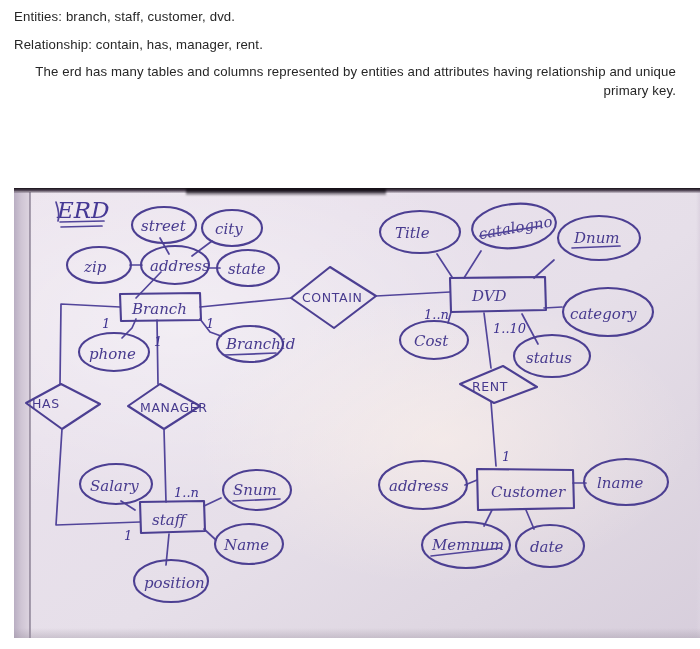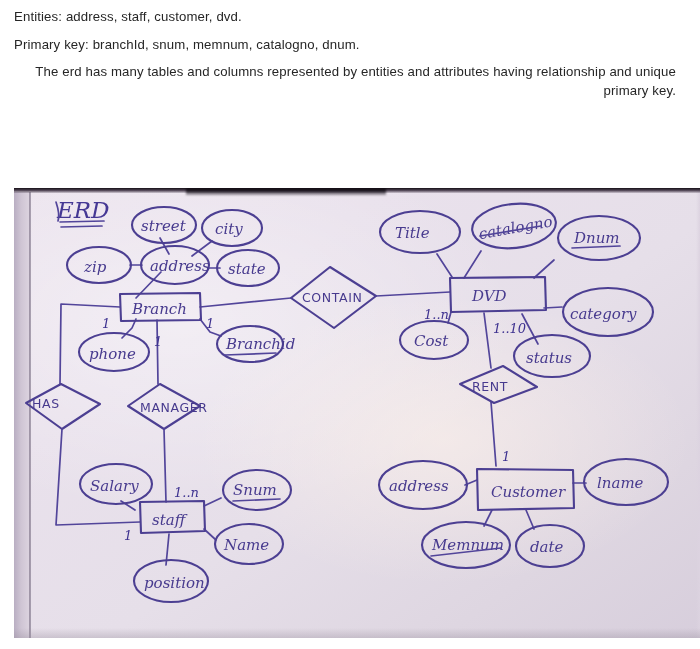--- a/index.html
+++ b/index.html
@@ -131,22 +131,22 @@
     font-style: italic;
     font-size: 23px;
   }
 </style>
 </head>
 <body>
 
 <div id="page">
 
   <div class="prose">
-    <p>Entities: address, staff, customer, dvd.</p>
-    <p>Primary key: branchId, snum, memnum, catalogno, dnum.</p>
+    <p>Entities: branch, staff, customer, dvd.</p>
+    <p>Relationship: contain, has, manager, rent.</p>
     <p class="wrapped">The erd has many tables and columns represented by entities and attributes having relationship and unique primary key.</p>
   </div>
 
   <div class="photo-wrap">
     <div class="paper"></div>
     <div class="edge-left"></div>
     <div class="edge-left-line"></div>
     <div class="edge-right"></div>
     <div class="shadow-top"></div>
     <div class="shadow-top2"></div>

